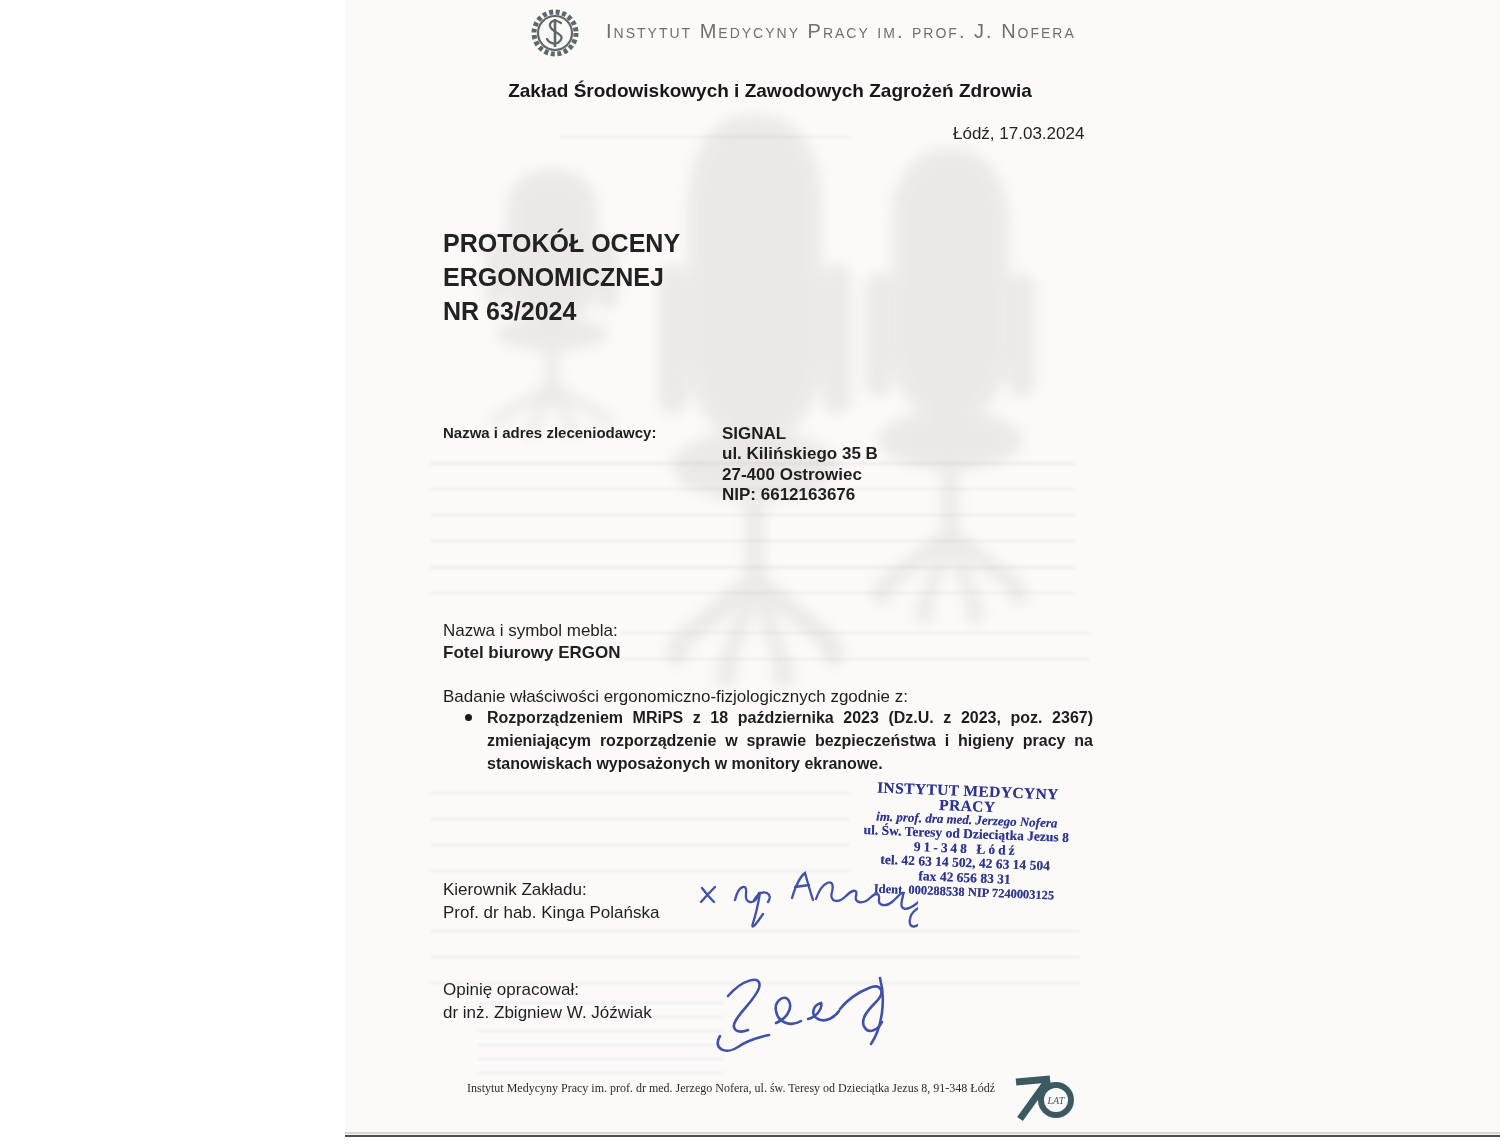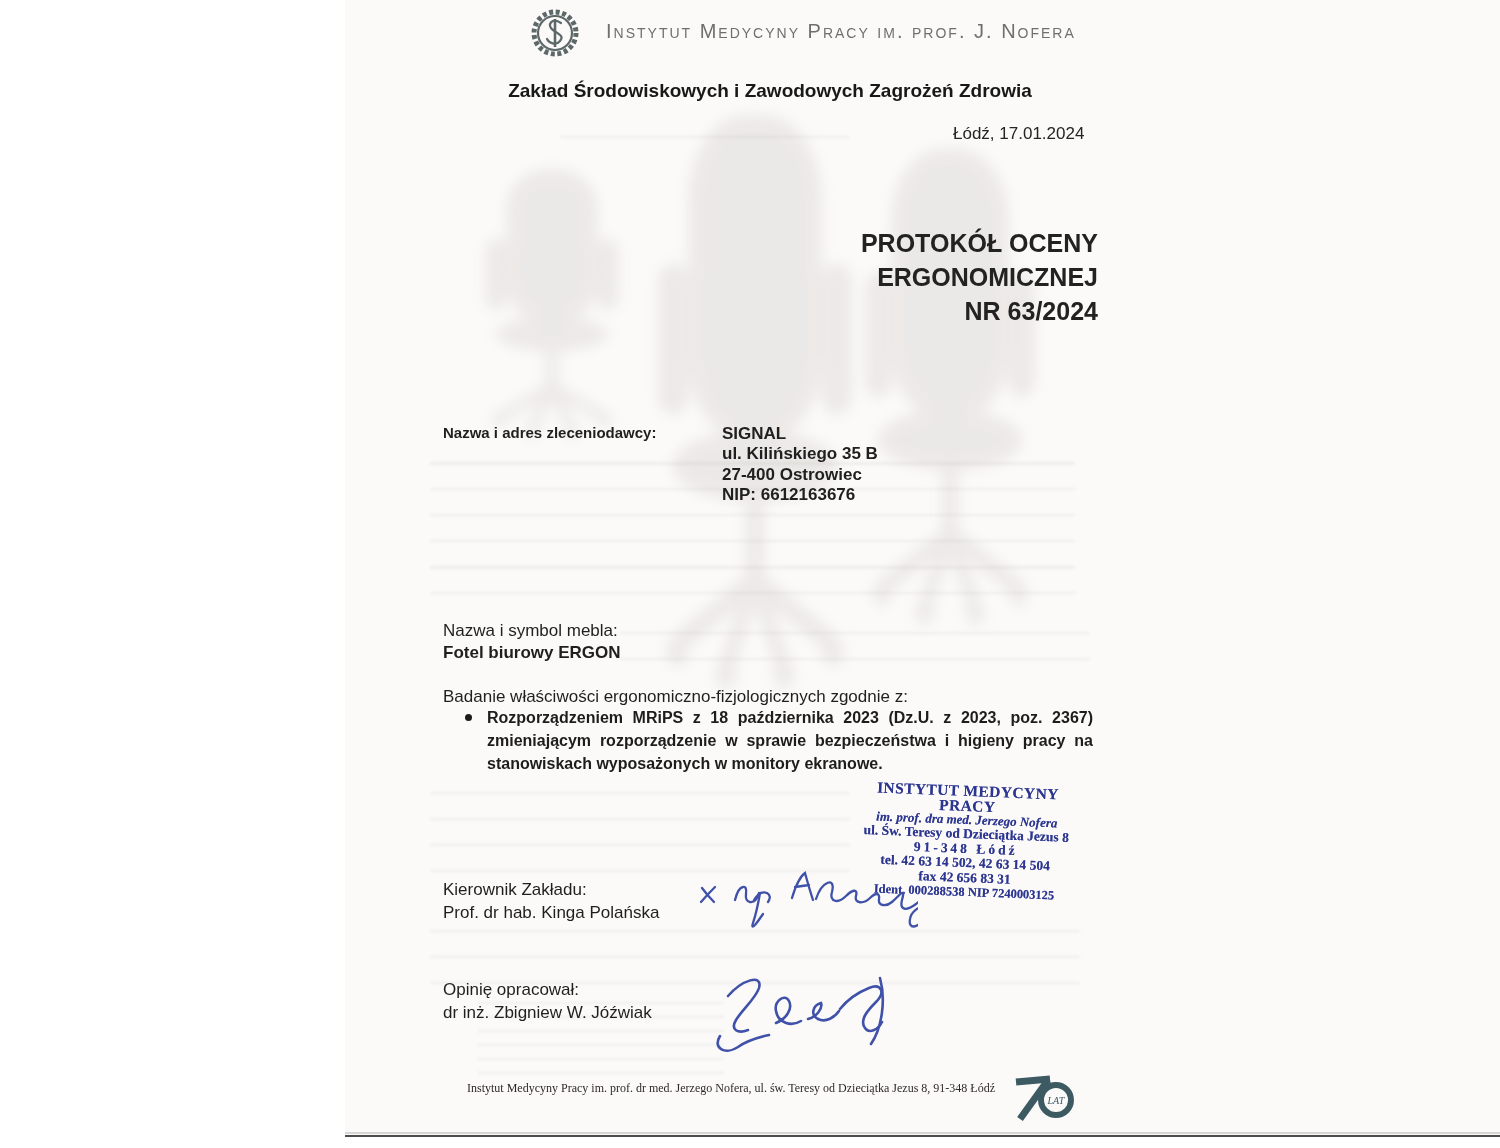--- a/index.html
+++ b/index.html
@@ -11,21 +11,21 @@
   #scan-edge-line{left:345px;top:1135px;width:1155px;height:2px;background:#4d4d4d;}
   #scan-edge-soft{left:345px;top:1132px;width:1155px;height:2px;background:#d8d6d4;}
 
   
   #institute-name{left:606px;top:20px;font-size:20px;letter-spacing:2px;color:#6f6f6f;
                   font-variant:small-caps;font-weight:500;}
   #department-name{left:420px;top:80px;width:700px;text-align:center;font-size:19px;font-weight:bold;color:#181818;}
   #place-date{left:953px;top:124px;font-size:17px;color:#242424;}
 
   
-  #doc-title{left:443px;top:226px;width:655px;text-align:right;font-size:25px;font-weight:bold;
+  #doc-title{left:443px;top:226px;width:655px;text-align:left;font-size:25px;font-weight:bold;
              line-height:34px;color:#222;}
 
   
   #client-label{left:443px;top:424px;font-size:15px;font-weight:bold;}
   #client-lines{left:722px;top:424px;font-size:17px;font-weight:bold;line-height:20.3px;}
 
   
   #furniture-label{left:443px;top:621px;font-size:17px;}
   #furniture-value{left:443px;top:643px;font-size:17px;font-weight:bold;}
 
@@ -128,21 +128,21 @@
 
   <svg class="abs" style="left:529px;top:6px;" width="52" height="54" viewBox="0 0 52 54">
     <circle cx="26" cy="27" r="21" fill="none" stroke="#5d6868" stroke-width="5" stroke-dasharray="4 2.6"></circle>
     <circle cx="26" cy="27" r="17" fill="none" stroke="#5d6868" stroke-width="2.2"></circle>
     <line x1="26" y1="13" x2="26" y2="41" stroke="#5d6868" stroke-width="2.6"></line>
     <path d="M32,17 c-9,-6 -15,2 -8,7 c7,5 11,6 7,11 c-4,5 -11,2 -13,-2" fill="none" stroke="#5d6868" stroke-width="2.2" stroke-linecap="round"></path>
   </svg>
 
   <div class="abs" id="department-name">Zakład Środowiskowych i Zawodowych Zagrożeń Zdrowia</div>
   <div class="abs" id="institute-name">Instytut Medycyny Pracy im. prof. J. Nofera</div>
-  <div class="abs" id="place-date">Łódź, 17.01.2024</div>
+  <div class="abs" id="place-date">Łódź, 17.03.2024</div>
 
   <div class="abs" id="doc-title">
     <div>PROTOKÓŁ OCENY</div>
     <div>ERGONOMICZNEJ</div>
     <div>NR 63/2024</div>
   </div>
 
   <div class="abs" id="client-label">Nazwa i adres zleceniodawcy:</div>
   <div class="abs" id="client-lines">
     <div>SIGNAL</div>

